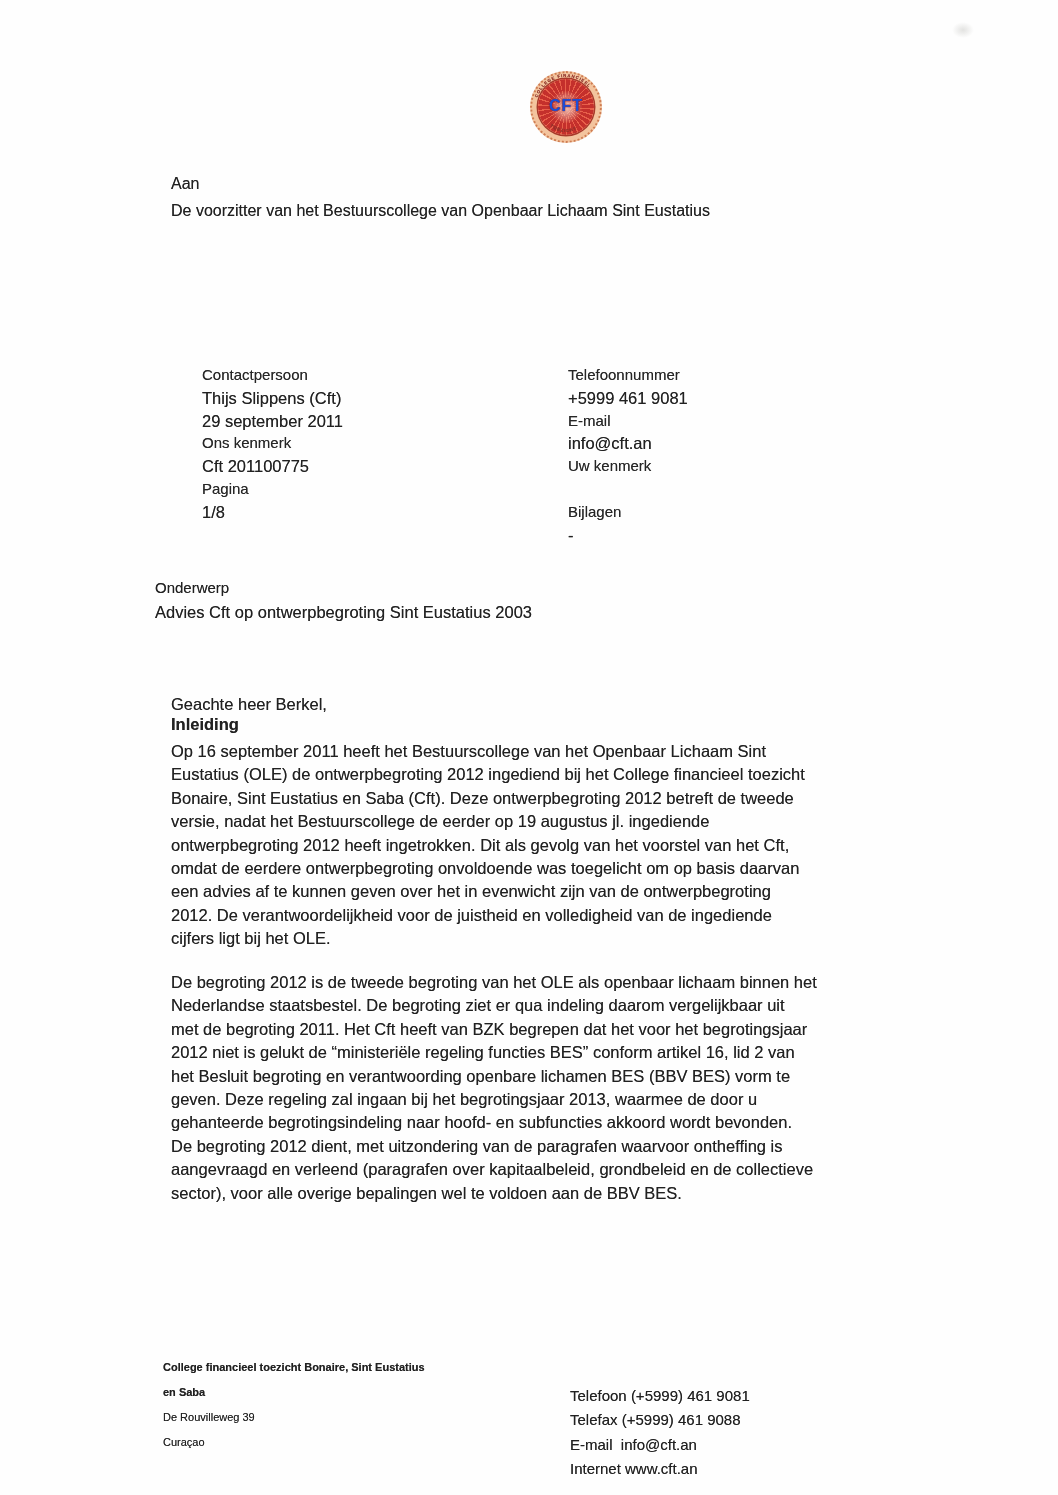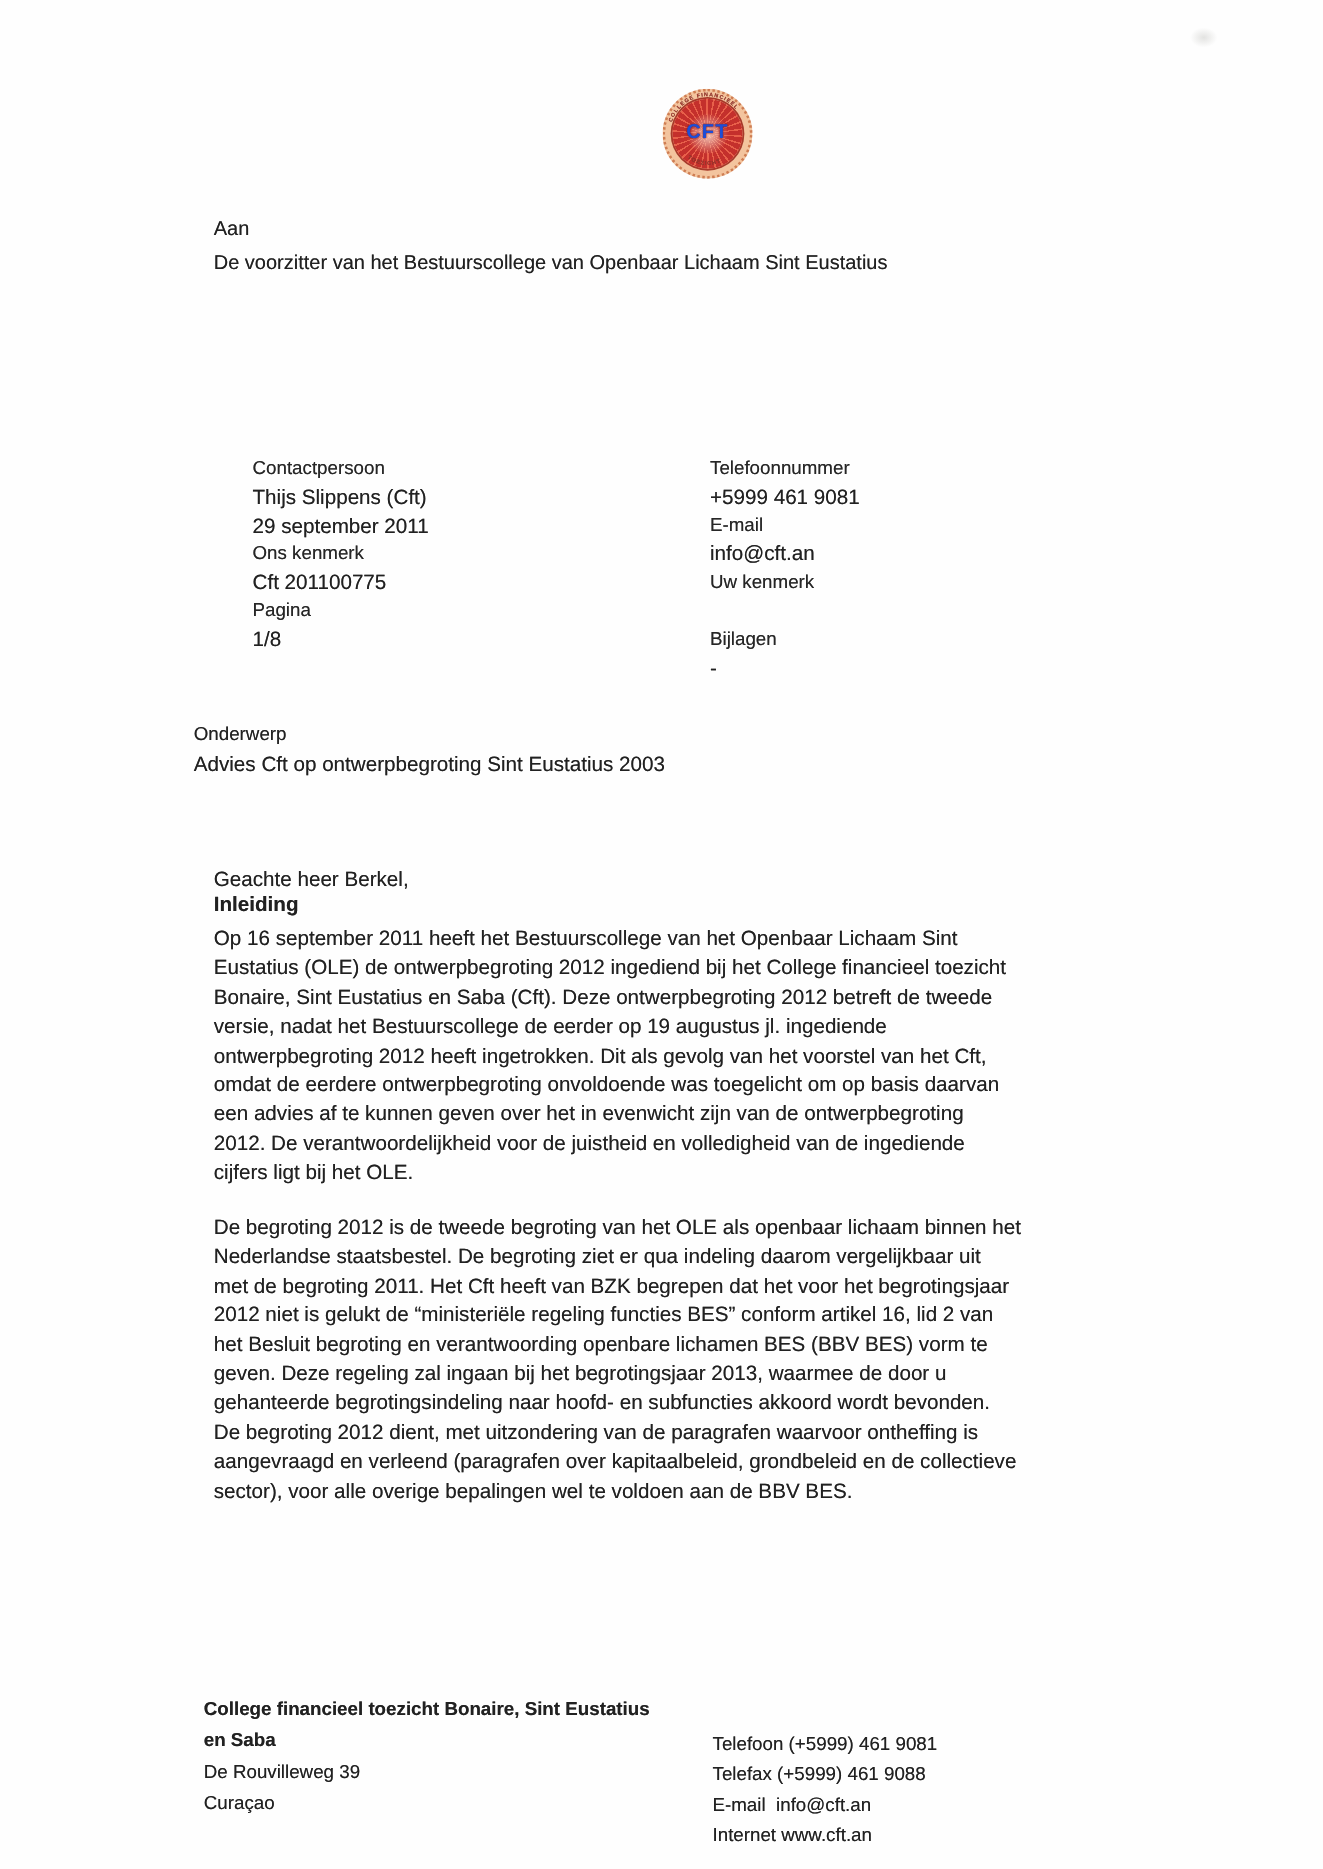--- a/index.html
+++ b/index.html
@@ -62,21 +62,21 @@
   .heading { left: 171px; top: 715px; font-size: 16.5px; font-weight: bold; }
   .para {
     left: 171px; width: 780px;
     font-size: 16.5px; line-height: 23.4px;
     white-space: pre-line;
   }
   .para1 { top: 740px; }
   .para2 { top: 971px; }
 
   
-  .footer-left { left: 163px; top: 1355px; width: 420px; font-size: 15px; line-height: 25px; }
+  .footer-left { left: 163px; top: 1355px; width: 420px; font-size: 11px; line-height: 25px; }
   .org-name { font-weight: bold; white-space: pre-line; }
   .footer-right { left: 570px; top: 1384px; width: 340px; font-size: 15px; line-height: 24.4px; }
 
   
   .artifact {
     left: 952px; top: 22px; width: 22px; height: 16px;
     background: radial-gradient(ellipse at center, rgba(175,175,170,0.35) 0%, rgba(175,175,170,0) 70%);
     text-shadow: none;
   }
 </style>

